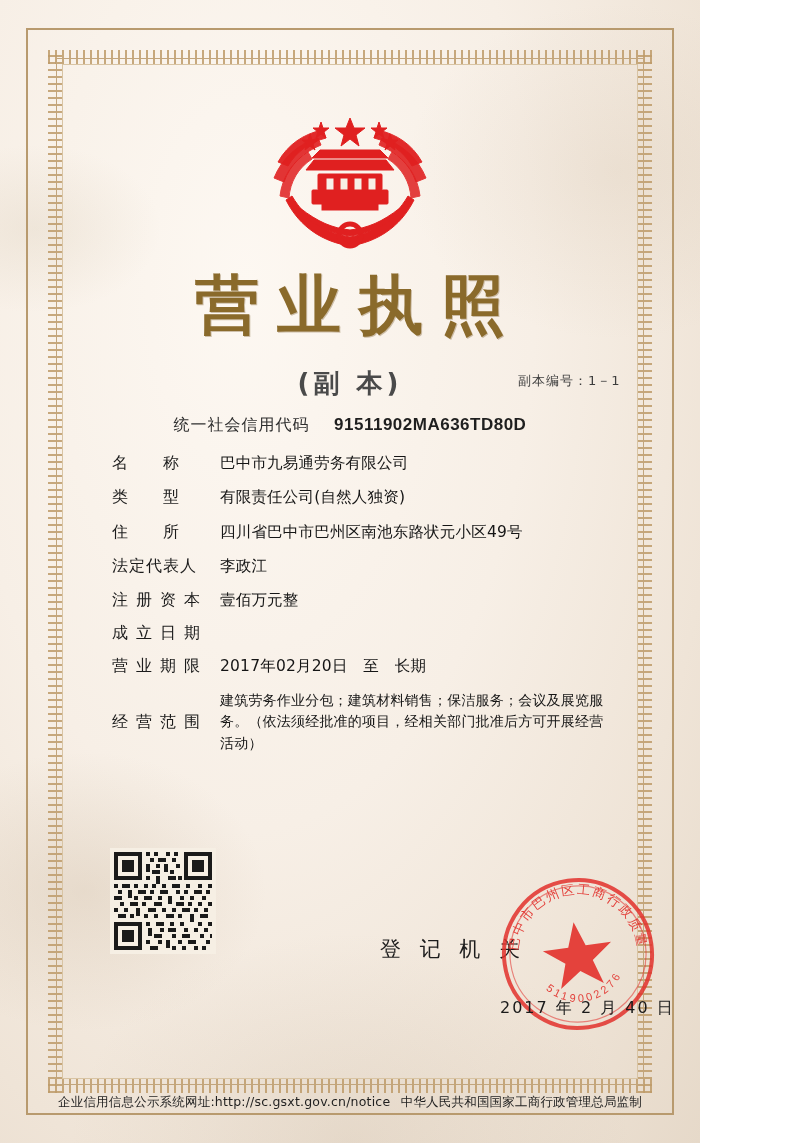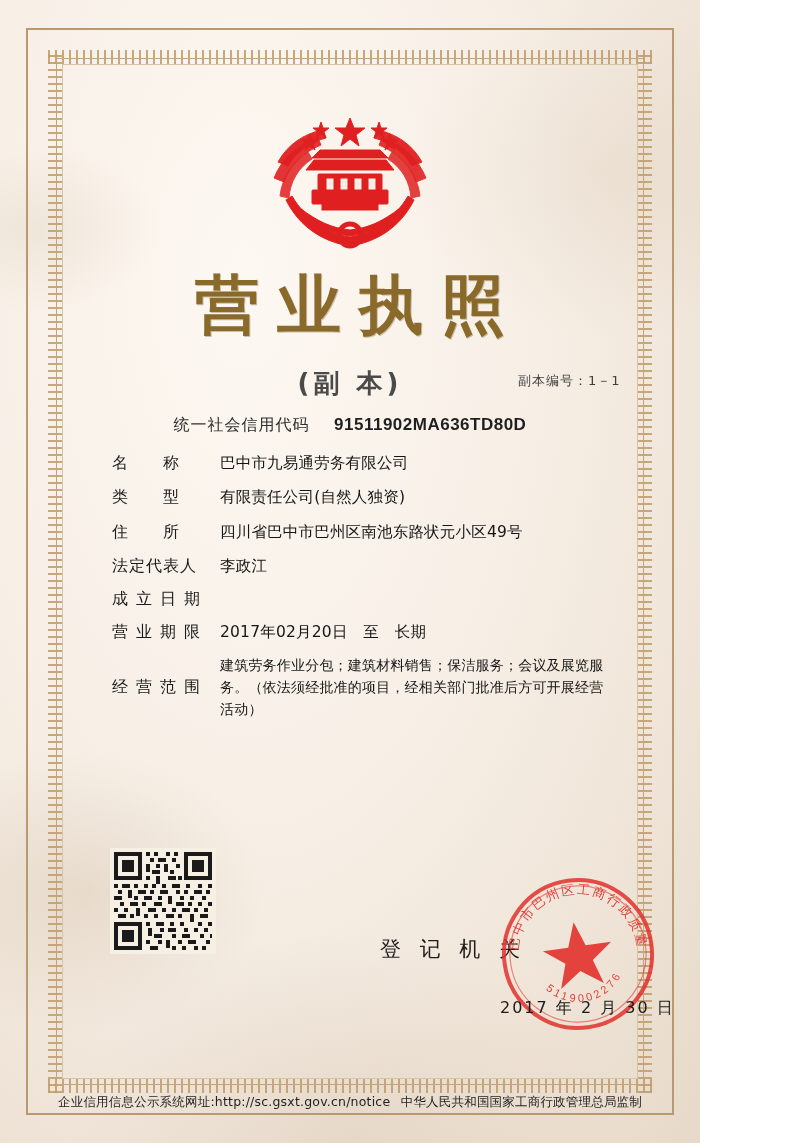--- a/index.html
+++ b/index.html
@@ -328,20 +328,24 @@
       <div class="field-label sp0">类　　型</div>
       <div class="field-value">有限责任公司(自然人独资)</div>
     </div>
     <div class="field-row">
       <div class="field-label sp0">住　　所</div>
       <div class="field-value">四川省巴中市巴州区南池东路状元小区49号</div>
     </div>
     <div class="field-row">
       <div class="field-label sp0">法定代表人</div>
       <div class="field-value">李政江</div>
+    </div>
+    <div class="field-row">
+      <div class="field-label sp3">注册资本</div>
+      <div class="field-value">壹佰万元整</div>
     </div>
     <div class="field-row">
       <div class="field-label sp3">成立日期</div>
     </div>
     <div class="field-row">
       <div class="field-label sp3">营业期限</div>
       <div class="field-value">2017年02月20日　至　长期</div>
     </div>
     <div class="field-row">
       <div class="field-label sp3">经营范围</div>
@@ -482,17 +486,17 @@
       <polygon points="80,48 88.8,72.4 114.4,72.4 93.8,88 101.6,112.4 80,97.2 58.4,112.4 66.2,88 45.6,72.4 71.2,72.4" fill="#e2302b" opacity="0.9"></polygon>
       <text font-family="'DejaVu Sans','Liberation Sans',sans-serif" font-size="13" fill="#e2302b" opacity="0.9" letter-spacing="2">
         <textPath href="#sealArcTop" startOffset="6%">巴中市巴州区工商行政质量技术监督管理局</textPath>
       </text>
       <text font-family="'Liberation Sans',sans-serif" font-size="11" fill="#e2302b" opacity="0.9" letter-spacing="3">
         <textPath href="#sealArcBottom" startOffset="22%">5119002276</textPath>
       </text>
     </svg>
   </div>
 
-  <div class="issue-date">2017 年 2 月 30 日</div>
+  <div class="issue-date">2017 年 2 月 40 日</div>
 
   <div class="footer-left">企业信用信息公示系统网址:http://sc.gsxt.gov.cn/notice</div>
   <div class="footer-right">中华人民共和国国家工商行政管理总局监制</div>
 </div>
 
 </body></html>

